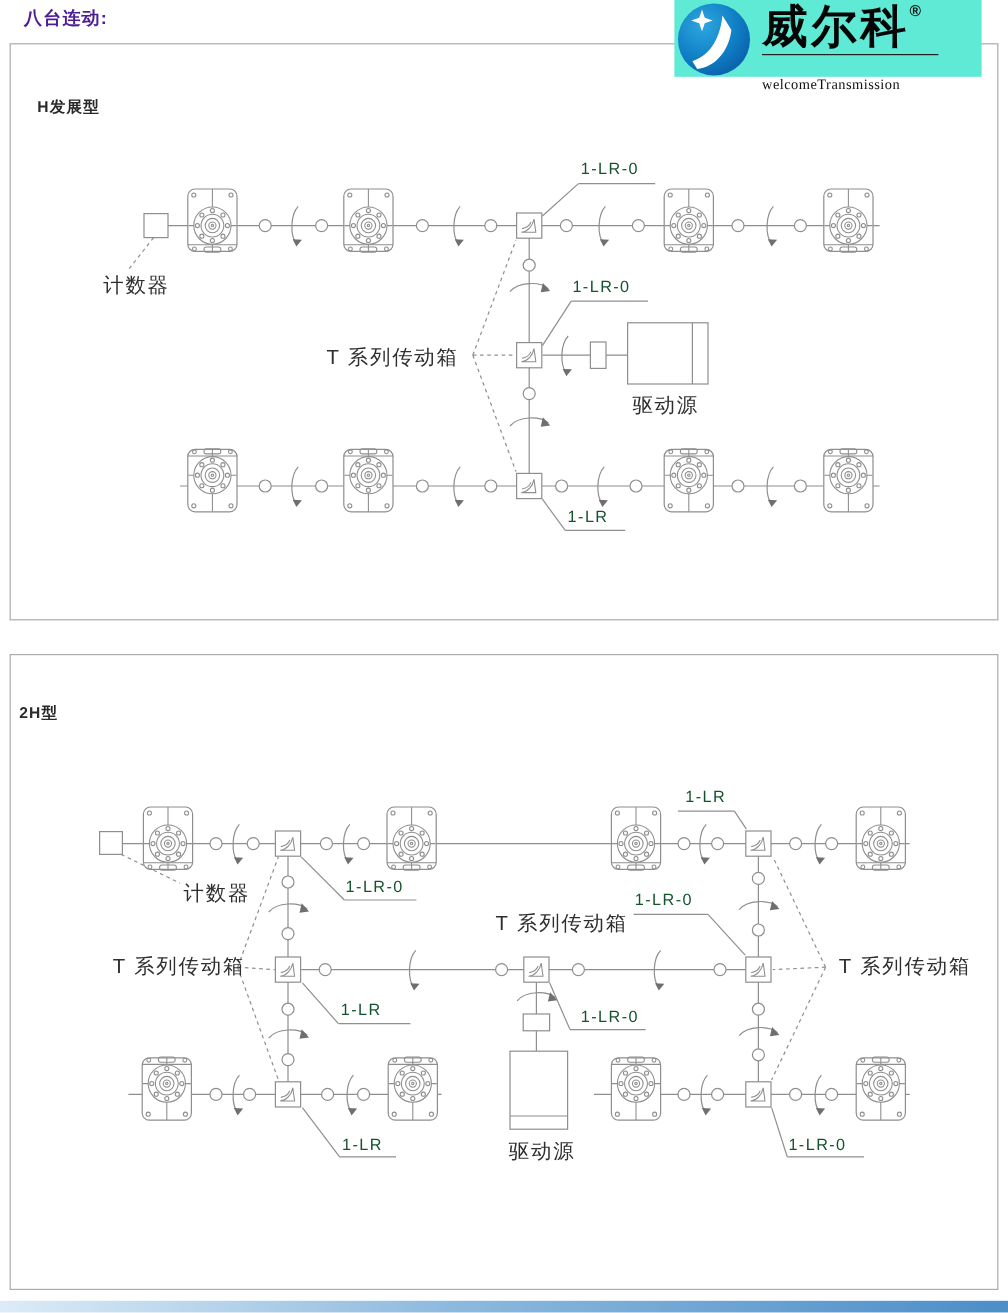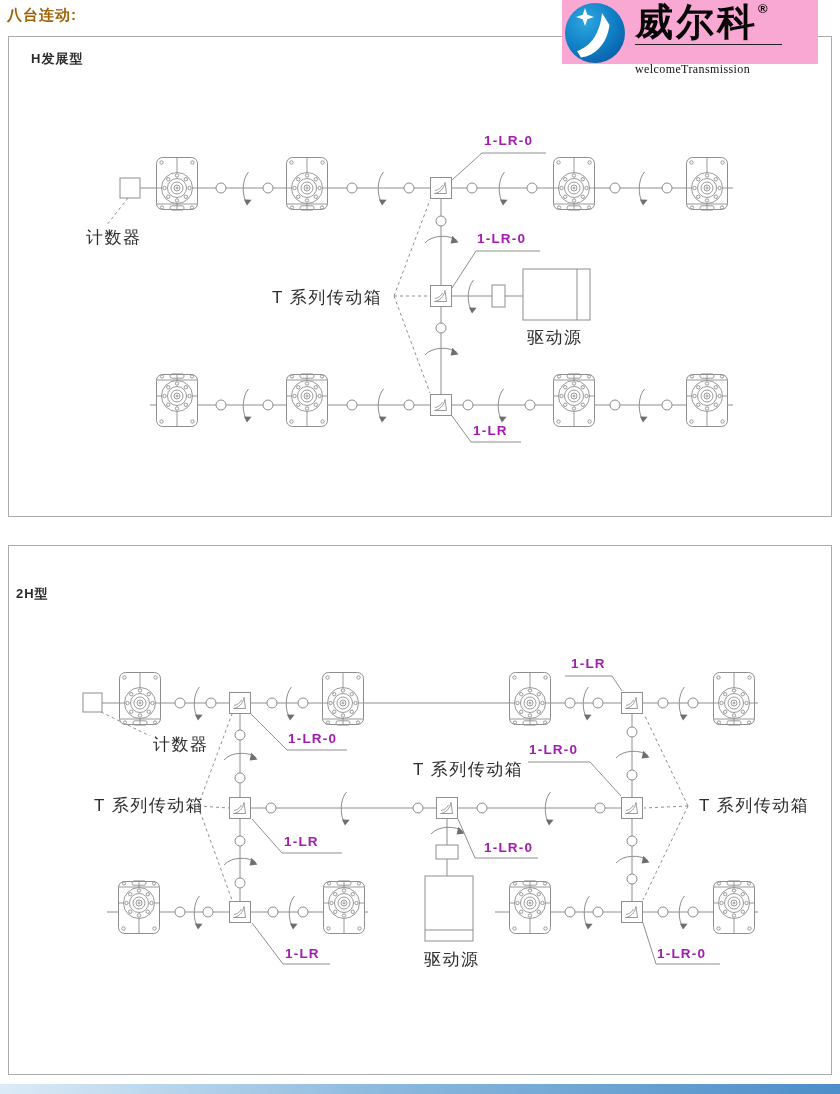--- a/index.html
+++ b/index.html
@@ -1,47 +1,47 @@
 <!DOCTYPE html>
 <html><head>
 <meta charset="utf-8">
 <style>
   html,body{margin:0;padding:0;background:#fff;}
   .page{position:relative;width:840px;height:1094px;background:#fff;overflow:hidden;
         font-family:"Liberation Sans","DejaVu Sans",sans-serif;}
-  .header-title{position:absolute;left:7px;top:6px;font-size:15px;font-weight:bold;
-        color:#a16207;letter-spacing:1px;}
+  .header-title{position:absolute;left:20px;top:6px;font-size:15px;font-weight:bold;
+        color:#4c1d95;letter-spacing:1px;}
   
   .panel{position:absolute;border:1px solid #ababab;background:#fff;}
   .panel1{left:8px;top:36px;width:822px;height:479px;}
   .panel2{left:8px;top:545px;width:822px;height:528px;}
   .panel-title{position:absolute;font-size:13px;font-weight:bold;color:#2a2a2a;letter-spacing:1px;}
-  .t1{left:31px;top:50px;}
+  .t1{left:31px;top:80px;}
   .t2{left:16px;top:585px;}
   
-  .logo{position:absolute;left:562px;top:0;width:256px;height:64px;background:#f9a8d4;
+  .logo{position:absolute;left:562px;top:0;width:256px;height:64px;background:#5eead4;
         display:flex;align-items:center;gap:7px;z-index:5;}
   .logo-text{position:relative;display:inline-block;}
   .brand-row{font-size:38px;font-weight:bold;color:#060606;line-height:44px;
         letter-spacing:3px;border-bottom:1.5px solid #222;padding-right:14px;white-space:nowrap;}
   .reg{font-size:13px;vertical-align:22px;letter-spacing:0;}
   .brand-sub{font-family:"Liberation Serif","DejaVu Serif",serif;font-size:12px;color:#111;
         margin-top:17px;letter-spacing:0.4px;white-space:nowrap;}
   
   #diagram{position:absolute;left:0;top:0;z-index:2;}
   .ln{stroke:#8e8e8e;stroke-width:1;fill:none;}
   .ldr{stroke:#8f8f8f;stroke-width:1;fill:none;}
   .dash{stroke-dasharray:3,3;}
   .sym{fill:#ffffff;stroke:#8e8e8e;stroke-width:1;}
   .thin{stroke-width:0.9;}
   .arr{fill:#6f6f6f;stroke:none;}
   
   .dlabel{position:absolute;z-index:4;white-space:nowrap;color:#2e2e2e;font-size:17px;
         letter-spacing:1.5px;}
-  .dlabel.cad{font-size:13.5px;color:#a21caf;letter-spacing:1.2px;font-weight:700;text-align:center;}
+  .dlabel.cad{font-size:13.5px;color:#14532d;letter-spacing:1.2px;font-weight:400;text-align:center;}
   
   .footer-bar{position:absolute;left:0;top:1084px;width:840px;height:10px;
         background:linear-gradient(90deg,#dcebf7 0%,#8cb9de 45%,#4c8ec9 100%);}
 </style>
 </head>
 <body>
 
 <div class="page">
 
   <div class="header-title">八台连动:</div>

